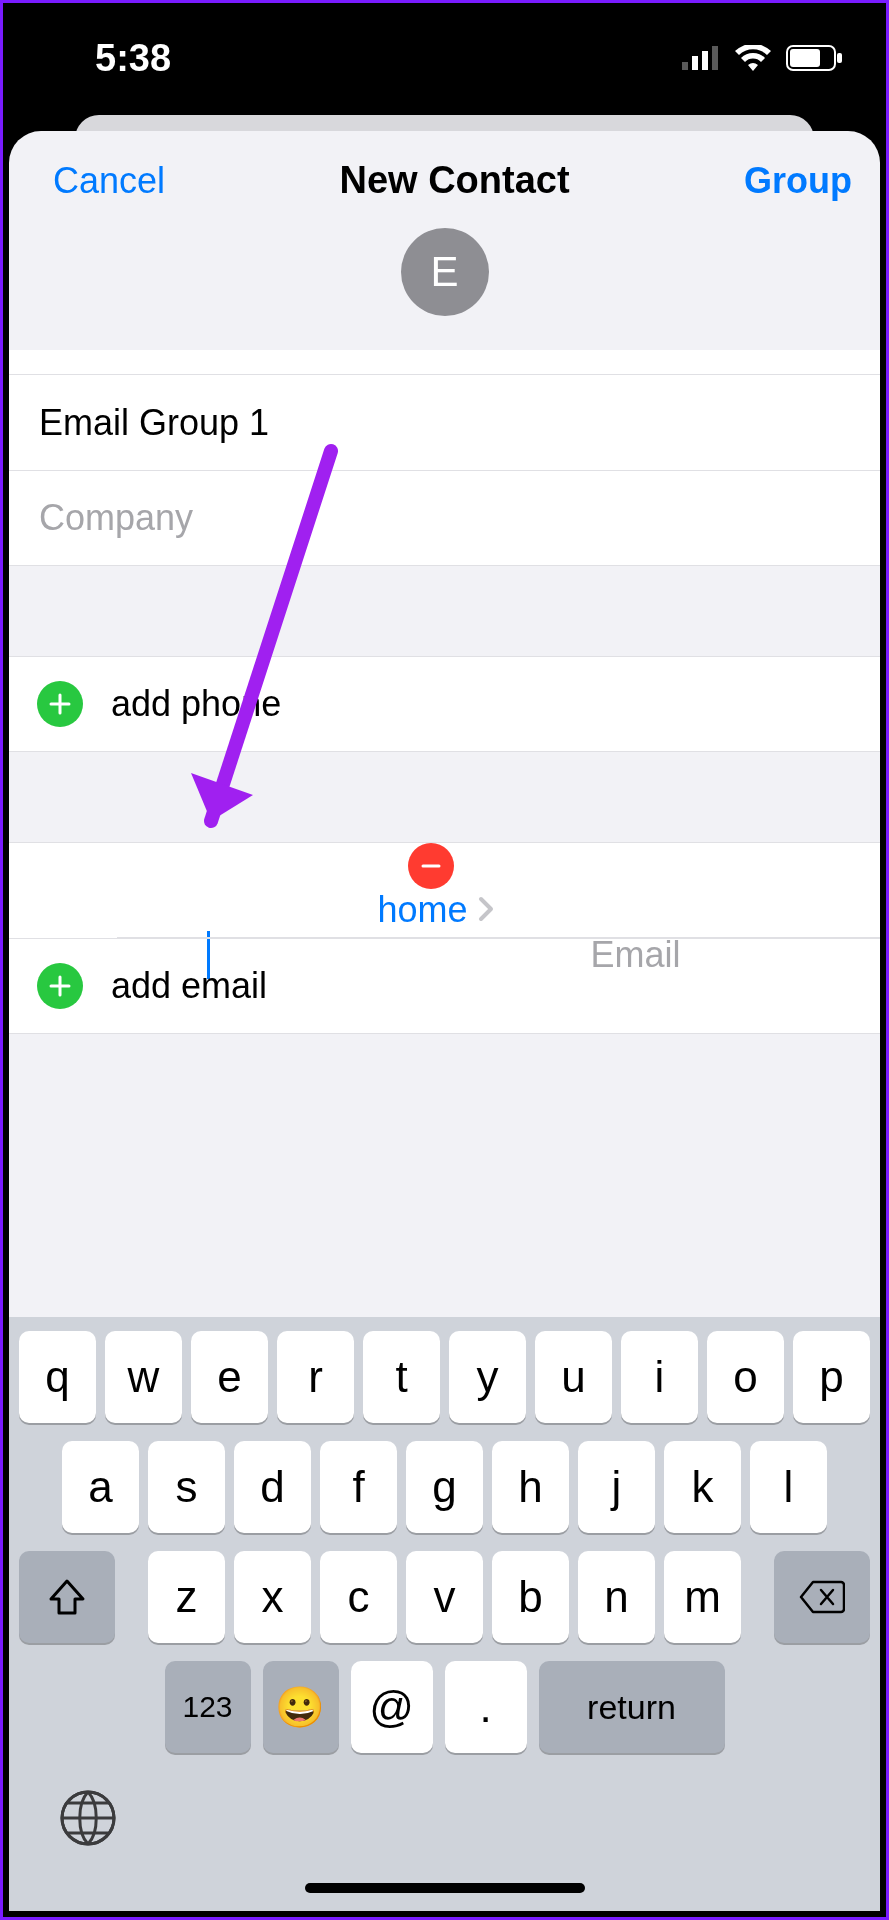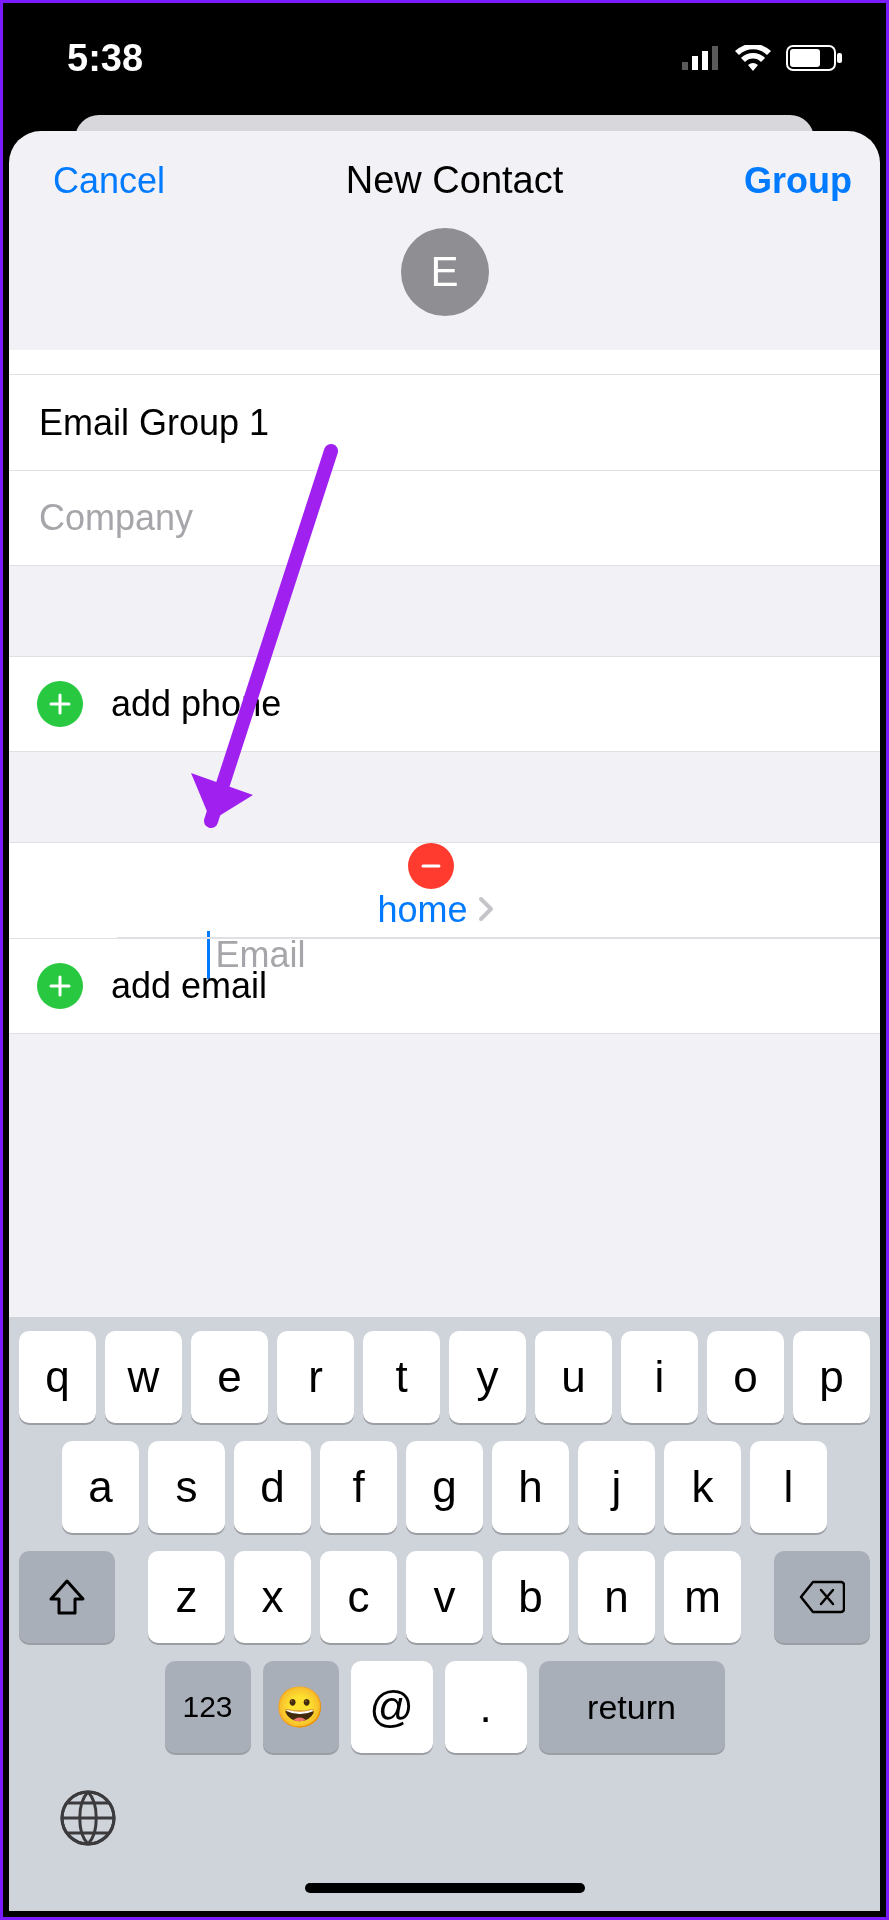--- a/index.html
+++ b/index.html
@@ -14,51 +14,51 @@
     --kb-dark:#a9afb9;
   }
   *{box-sizing:border-box;font-family:-apple-system,"Helvetica Neue",Arial,sans-serif;}
   html,body{margin:0;padding:0;}
   body{
     width:889px;height:1920px;background:#000;position:relative;overflow:hidden;
     border:3px solid #7a1cff;
   }
   
   .statusbar{position:absolute;top:0;left:0;right:0;height:110px;color:#fff;display:flex;align-items:center;padding:0 42px;}
-  .statusbar .time{font-size:38px;font-weight:700;flex:0 0 auto;margin-left:22px;}
+  .statusbar .time{font-size:38px;font-weight:700;flex:0 0 auto;margin-left:50px;}
   .statusbar .spacer{flex:1;}
   .statusbar .icons{display:flex;align-items:center;gap:14px;}
   
   .card-behind{position:absolute;top:112px;left:72px;right:72px;height:80px;background:#d8d8dc;border-radius:24px;}
   
   .sheet{
     position:absolute;top:128px;left:6px;right:6px;bottom:6px;
     background:var(--bg);border-radius:32px 32px 0 0;overflow:hidden;
   }
   .nav{display:flex;align-items:center;justify-content:space-between;padding:28px 28px 16px;margin-left:16px;}
   .nav .btn{color:var(--blue);font-size:36px;}
   .nav .done{font-weight:700;}
-  .nav .title{color:#000;font-size:38px;font-weight:400;}
+  .nav .title{color:#000;font-size:38px;font-weight:700;}
   .avatar-wrap{display:flex;justify-content:center;padding:10px 0 34px;}
   .avatar{width:88px;height:88px;border-radius:50%;background:#8e8e93;color:#fff;display:flex;align-items:center;justify-content:center;font-size:42px;font-weight:500;}
   .section{background:#fff;}
   .row{display:flex;align-items:center;height:96px;border-top:1px solid var(--sep);padding:0 28px;font-size:36px;position:relative;}
   .row:first-child{border-top:1px solid var(--sep);}
   .section .row:last-child{border-bottom:1px solid var(--sep);}
   .row input{border:none;outline:none;font-size:36px;width:100%;background:transparent;}
   .row input::placeholder{color:var(--grey-text);}
   .gap{height:90px;}
   .circle{width:46px;height:46px;border-radius:50%;display:flex;align-items:center;justify-content:center;margin-right:28px;flex:0 0 auto;}
   .circle.green{background:var(--green);}
   .circle.red{background:var(--red);}
   .circle svg{stroke:#fff;fill:#fff;}
   .email-row .type{color:var(--blue);font-size:36px;display:flex;align-items:center;gap:10px;padding-right:18px;}
   .email-row .chev{color:#c5c5c9;}
   .email-row .divider{width:1px;height:70px;background:var(--sep);margin:0 24px;}
-  .email-row input{flex:1;}
+  .email-row input{flex:1;text-align:right;}
   .email-row .cursor{display:inline-block;width:3px;height:48px;background:var(--blue);margin-right:4px;vertical-align:middle;}
   .sub-border{position:absolute;left:108px;right:0;bottom:0;height:1px;background:var(--sep);}
   
   .arrow-svg{position:absolute;left:172px;top:310px;pointer-events:none;}
   
   .keyboard{position:absolute;left:0;right:0;bottom:0;background:var(--kb-bg);padding:14px 10px 0;}
   .krow{display:flex;gap:9px;margin-bottom:18px;justify-content:center;}
   .key{background:var(--kb-key);border-radius:10px;display:flex;align-items:center;justify-content:center;font-size:44px;height:92px;box-shadow:0 2px 0 rgba(0,0,0,.25);}
   .key.std{width:77px;}
   .key.dark{background:var(--kb-dark);}

